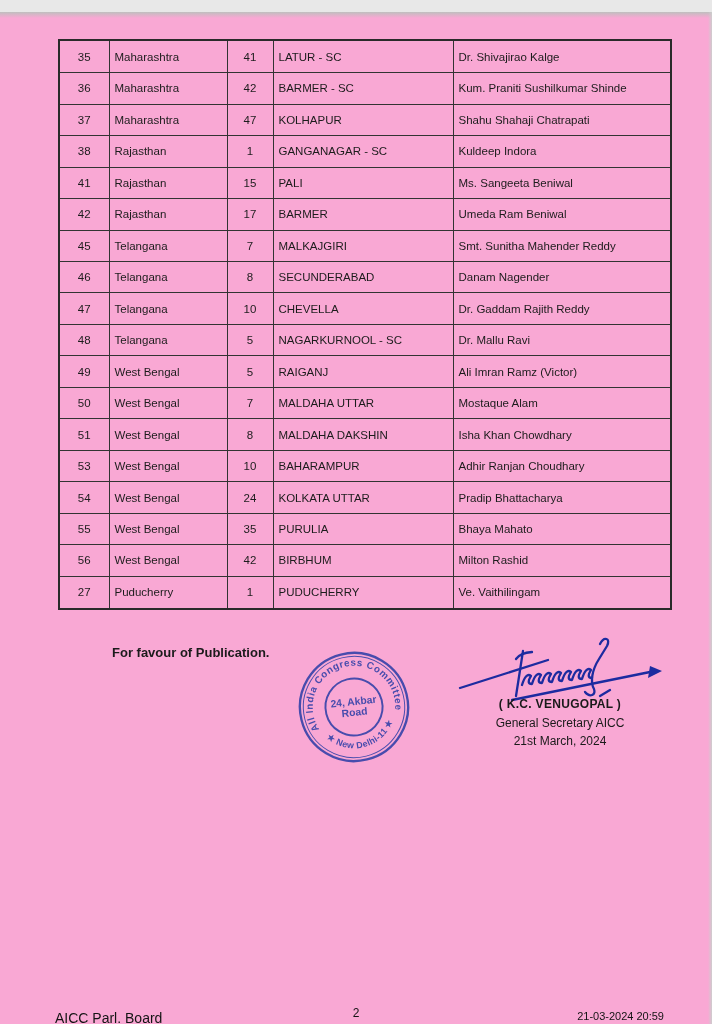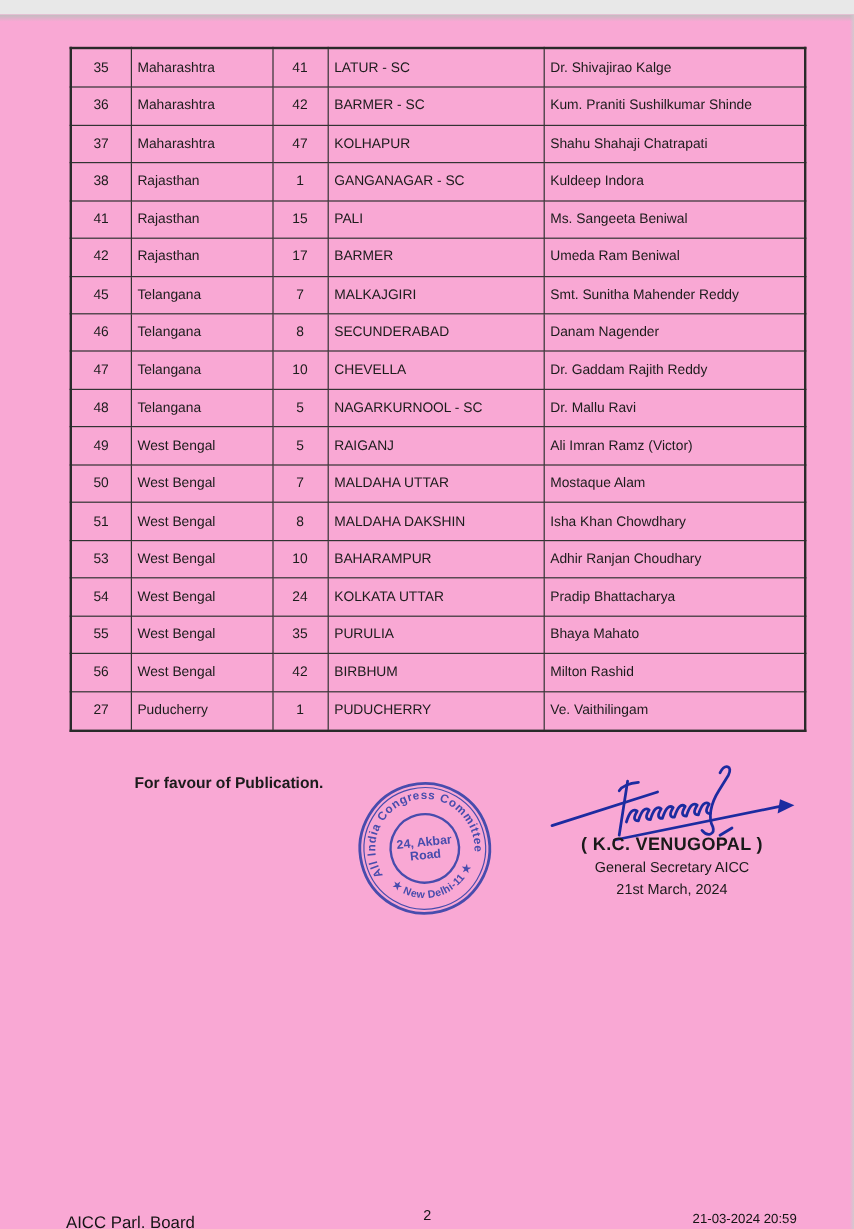--- a/index.html
+++ b/index.html
@@ -57,21 +57,21 @@
     opacity: 0.88;
   }
   .sig-svg {
     position: absolute; left: 452px; top: 622px;
     width: 216px; height: 74px;
   }
   .signatory {
     position: absolute; left: 448px; top: 683px; width: 224px;
     text-align: center; line-height: 18.5px; color: #1a1a1a;
   }
-  .signatory .name  { font-size: 15px; font-weight: bold; letter-spacing: 0.3px; }
+  .signatory .name  { font-size: 12px; font-weight: bold; letter-spacing: 0.3px; }
   .signatory .title { font-size: 12px; }
   .signatory .date  { font-size: 12px; }
 
   .footer-left  { position: absolute; left: 55px;  top: 998px; font-size: 14px; color: #141414; }
   .footer-page  { position: absolute; left: 0; right: 0; top: 994px; text-align: center;
                   font-size: 12px; color: #141414; }
   .footer-right { position: absolute; right: 48px; top: 998px; font-size: 11px; color: #141414; }
 </style>
 </head>
 <body>

